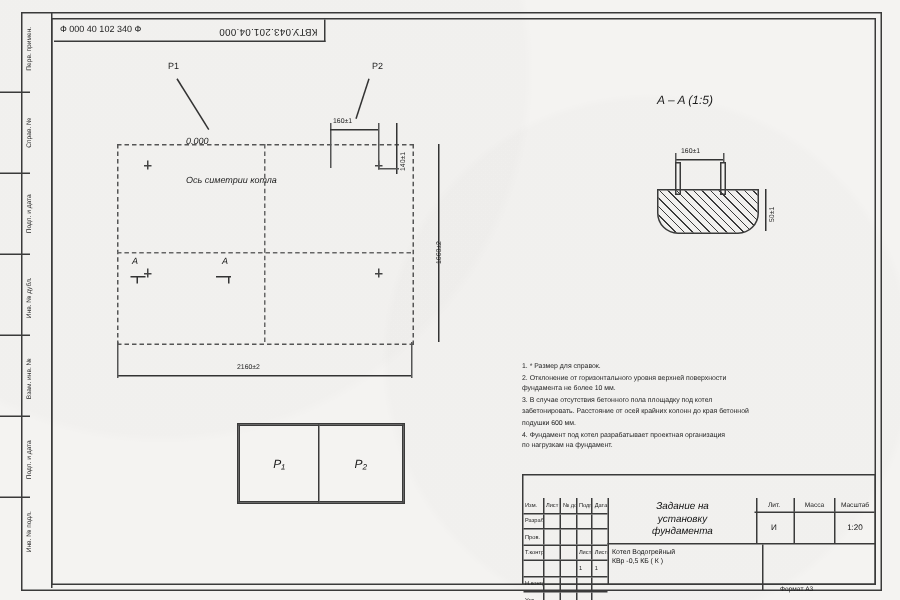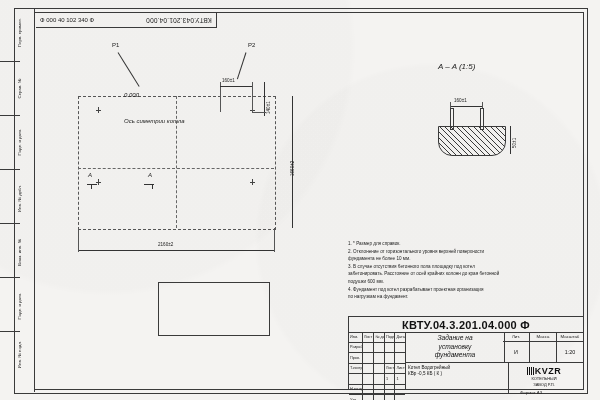--- a/index.html
+++ b/index.html
@@ -300,26 +300,29 @@
     <div>3. В случае отсутствия бетонного пола площадку под котел</div>
     <div>забетонировать. Расстояние от осей крайних колонн до края бетонной</div>
     <div>подушки 600 мм.</div>
     <div>4. Фундамент под котел разрабатывает проектная организация</div>
     <div>по нагрузкам на фундамент.</div>
   </div>
 
   <div class="ptable">
     <table class="pt">
       <tbody>
+          <tr>
+        <td class="head">P₁</td>
+        <td class="head">P₂</td>
+      </tr>
     </tbody>
       </table>
   </div>
 
   <div class="tb">
-    <div class="code">КВТУ.04.3.201.04.000  Ф</div>
 
     <div class="midrow">
       <div class="title-cell">
         <span>Задание на</span>
         <span>установку</span>
         <span>фундамента</span>
       </div>
       <div class="meta">
         <div class="r1">
           <div>Лит.</div>
@@ -384,25 +387,17 @@
         <div class="c4"></div>
         <div class="c5"></div>
       </div>
     </div>
 
     <div class="bottomrow">
       <div class="descr">
         <div>Котел Водогрейный</div>
         <div>КВр -0,5  КБ  ( К )</div>
       </div>
-      <div class="logo">
-        <div class="lg">
-          <span class="bars"></span>
-          <span>KVZR</span>
-        </div>
-        <div class="sub">КОТЕЛЬНЫЙ</div>
-        <div class="sub">ЗАВОД Р.П.</div>
-      </div>
     </div>
   </div>
 
   <div class="formatlbl">Формат А3</div>
 </div>
 
 </body></html>

